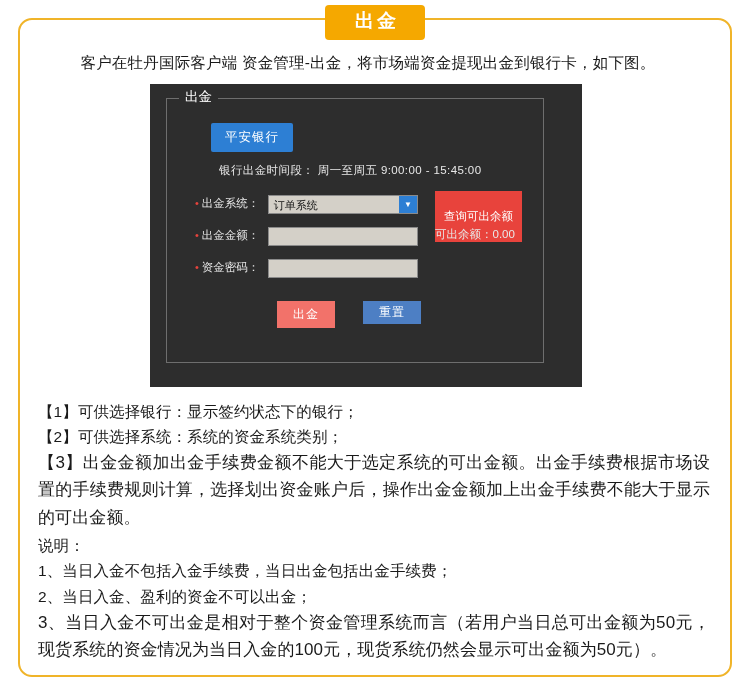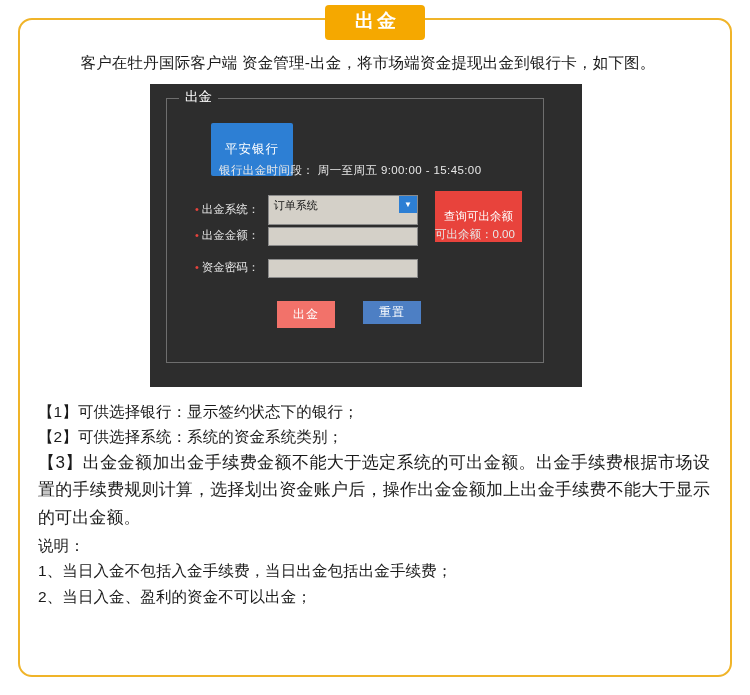--- a/index.html
+++ b/index.html
@@ -89,21 +89,21 @@
     padding: 0 6px;
     line-height: 1.2;
   }
   .bank-btn {
     position: absolute;
     left: 44px;
     top: 24px;
     background: #2d7fd4;
     color: #ffffff;
     font-size: 12.5px;
-    padding: 18px 14px;
+    padding: 6px 14px;
     border: none;
     border-radius: 2px;
     font-family: "Liberation Sans", sans-serif;
     letter-spacing: 1px;
   }
   .bank-time {
     position: absolute;
     left: 52px;
     top: 64px;
     color: #e8e8e8;
@@ -128,21 +128,21 @@
   }
   .lbl {
     display: inline-block;
     width: 64px;
     text-align: left;
   }
   .sel {
     display: inline-block;
     vertical-align: middle;
     width: 150px;
-    height: 30px;
+    height: 19px;
     background: #d4d0c8;
     border: 1px solid #8a8a8a;
     position: relative;
     box-sizing: border-box;
     margin-left: 2px;
   }
   .sel span.sel-text {
     position: absolute;
     left: 5px;
     top: 2px;
@@ -278,16 +278,17 @@
     </div>
 
     <div class="notes">
       <p class="note-line">【1】可供选择银行：显示签约状态下的银行；</p>
       <p class="note-line">【2】可供选择系统：系统的资金系统类别；</p>
       <p class="para">【3】出金金额加出金手续费金额不能大于选定系统的可出金额。出金手续费根据市场设置的手续费规则计算，选择划出资金账户后，操作出金金额加上出金手续费不能大于显示的可出金额。</p>
 
       <p class="note-line gap-top">说明：</p>
       <p class="note-line">1、当日入金不包括入金手续费，当日出金包括出金手续费；</p>
       <p class="note-line">2、当日入金、盈利的资金不可以出金；</p>
+      <p class="para">3、当日入金不可出金是相对于整个资金管理系统而言（若用户当日总可出金额为50元，现货系统的资金情况为当日入金的100元，现货系统仍然会显示可出金额为50元）。</p>
     </div>
 
   </div>
 </div>
 
 </body></html>

